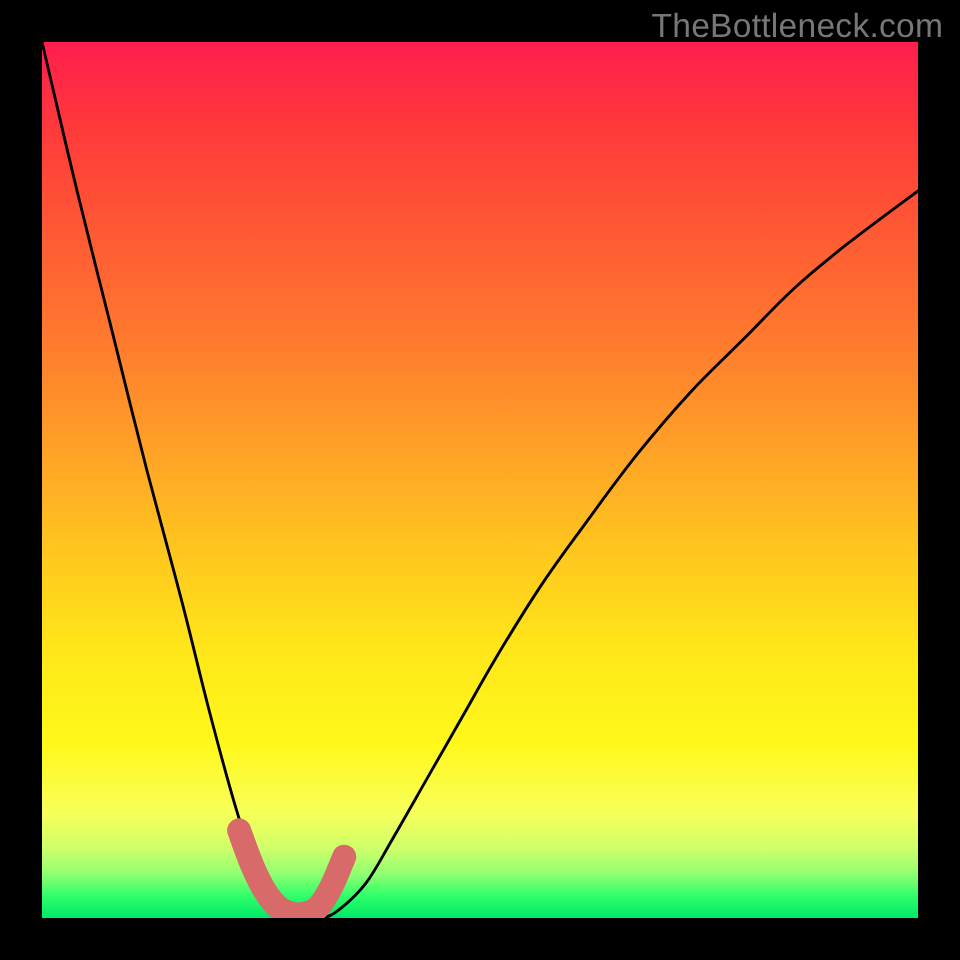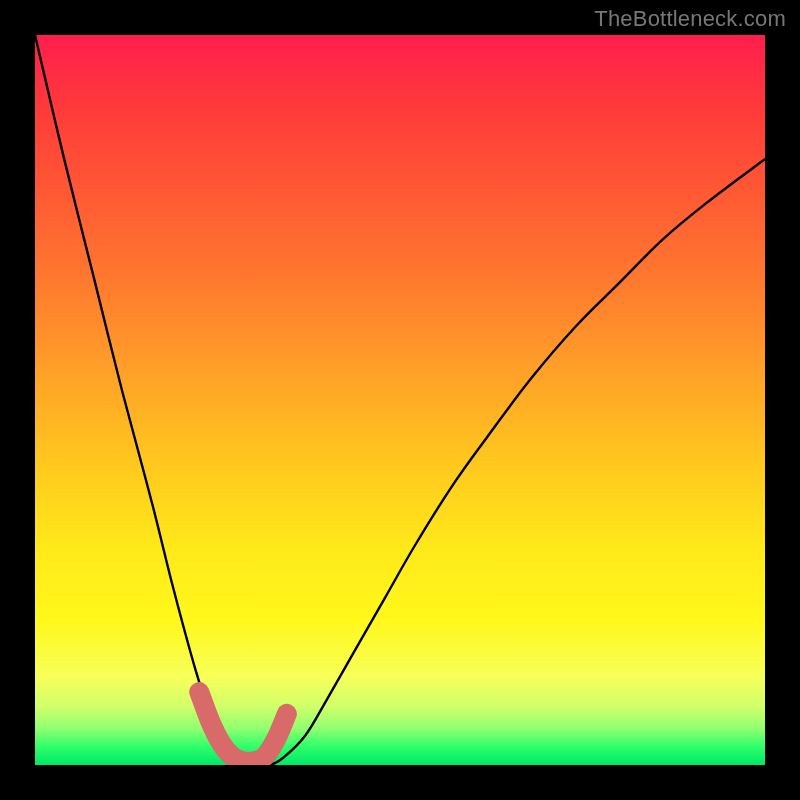--- a/index.html
+++ b/index.html
@@ -46,21 +46,21 @@
     left: 0; top: 0;
     width: 730px;
     height: 730px;
     overflow: visible;
   }
   .watermark {
     position: absolute;
     top: 6px;
     right: 14px;
     color: #777;
-    font-size: 22px;
+    font-size: 28px;
     letter-spacing: 0.2px;
     font-weight: 400;
     margin-left: 44px;
   }
 </style>
 </head>
 <body>
 
 <div class="watermark">TheBottleneck.com</div>
 

